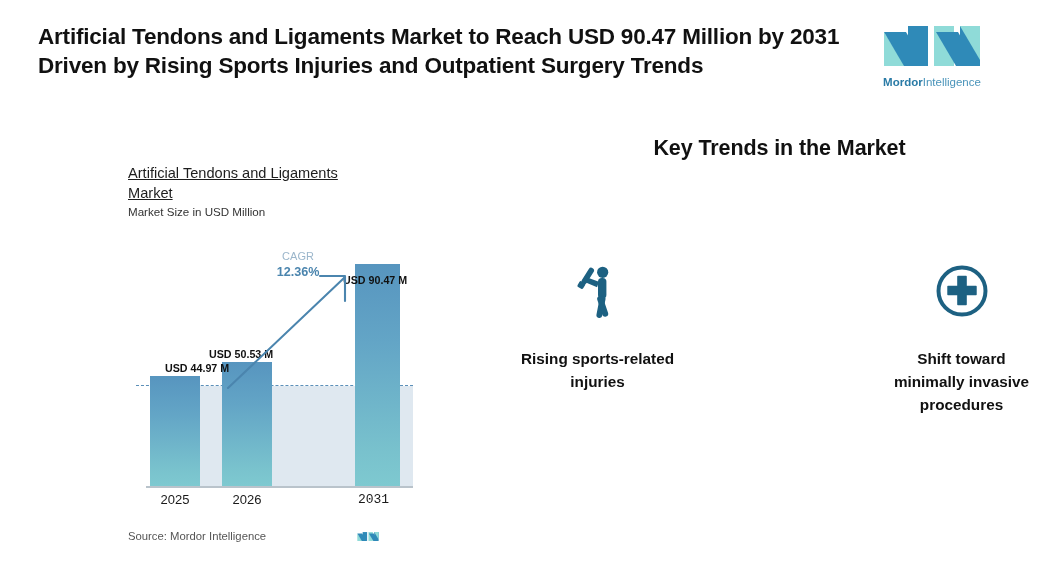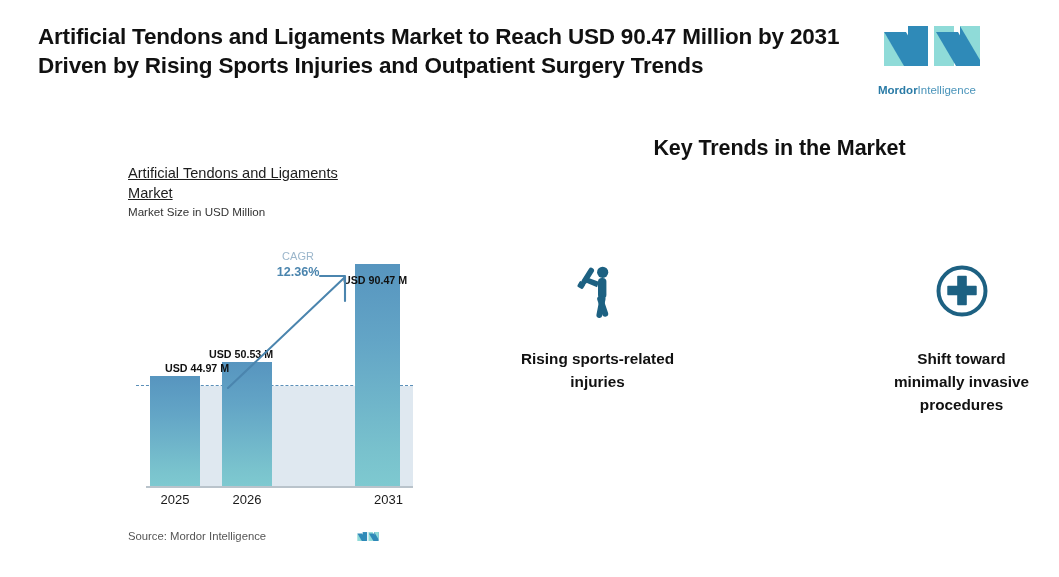--- a/index.html
+++ b/index.html
@@ -39,22 +39,22 @@
   #brand-logo {
     position: absolute;
     left: 878px;
     top: 20px;
     width: 108px;
     height: 74px;
   }
   #brand-mark { width: 108px; height: 52px; display: block; }
   #brand-wordmark {
     width: 108px;
-    text-align: left;
-    margin-top: 11px;
+    text-align: center;
+    margin-top: 3px;
     font-size: 11.5px;
     line-height: 14px;
     color: #2f7fa8;
     white-space: nowrap;
   }
   #brand-wordmark .bold { font-weight: bold; color: #2a7ba6; }
   #brand-wordmark .light { font-weight: normal; color: #4a94ba; }
 
   
   #chart-panel {
@@ -274,21 +274,21 @@
 
     <svg id="cagr-arrow" viewBox="0 0 136 140">
       <line x1="4" y1="132" x2="120" y2="22" stroke="#4b85ae" stroke-width="2.1" stroke-linecap="round"></line>
       <polyline points="96,20 121,20 121,45" fill="none" stroke="#4b85ae" stroke-width="2.1" stroke-linecap="round" stroke-linejoin="round"></polyline>
     </svg>
 
     <div id="axis-line"></div>
 
     <div class="tick" style="left:22px; width:50px;">2025</div>
     <div class="tick" style="left:94px; width:50px;">2026</div>
-    <div class="tick" style="left:238px; width:45px;">2031</div>
+    <div class="tick" style="left:223px; width:45px;font-family:Liberation Mono, monospace;">2031</div>
   </div>
 
   <div id="source-row">
     <div id="source-text">Source: Mordor Intelligence</div>
     <svg id="source-logo" viewBox="0 0 108 52">
       <polygon points="6,12 6,46 26,46 26,44 6,12" fill="#8fdbd8"></polygon>
       <polygon points="6,12 28,12 48,46 26,46" fill="#2f8ab8"></polygon>
       <polygon points="30,6 50,6 50,46 30,46" fill="#2f8ab8"></polygon>
       <polygon points="56,6 76,6 76,46 56,46" fill="#8fdbd8"></polygon>
       <polygon points="58,12 80,12 100,46 78,46" fill="#2f8ab8"></polygon>

